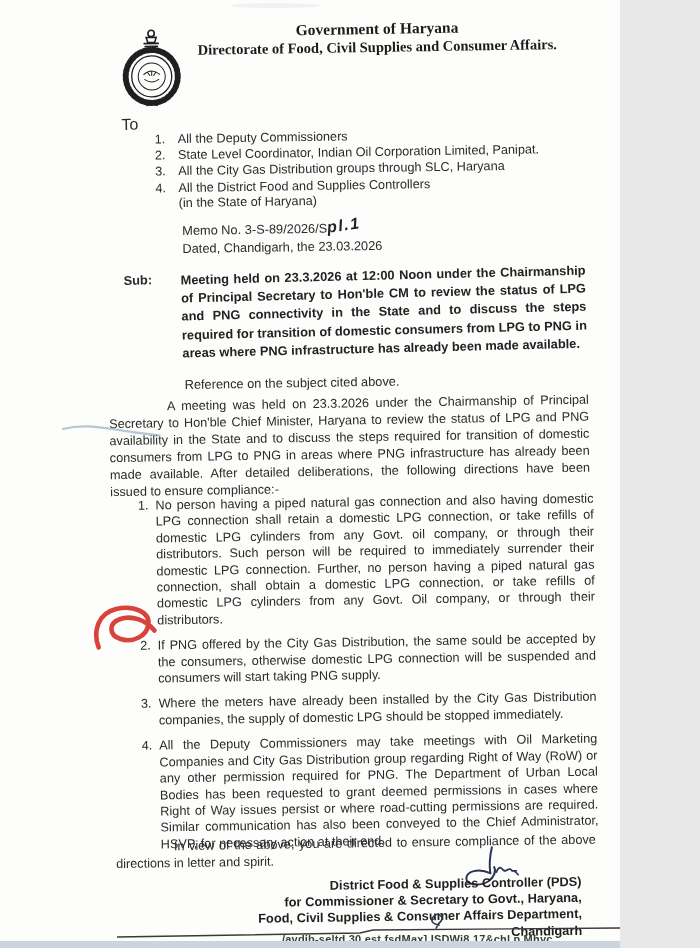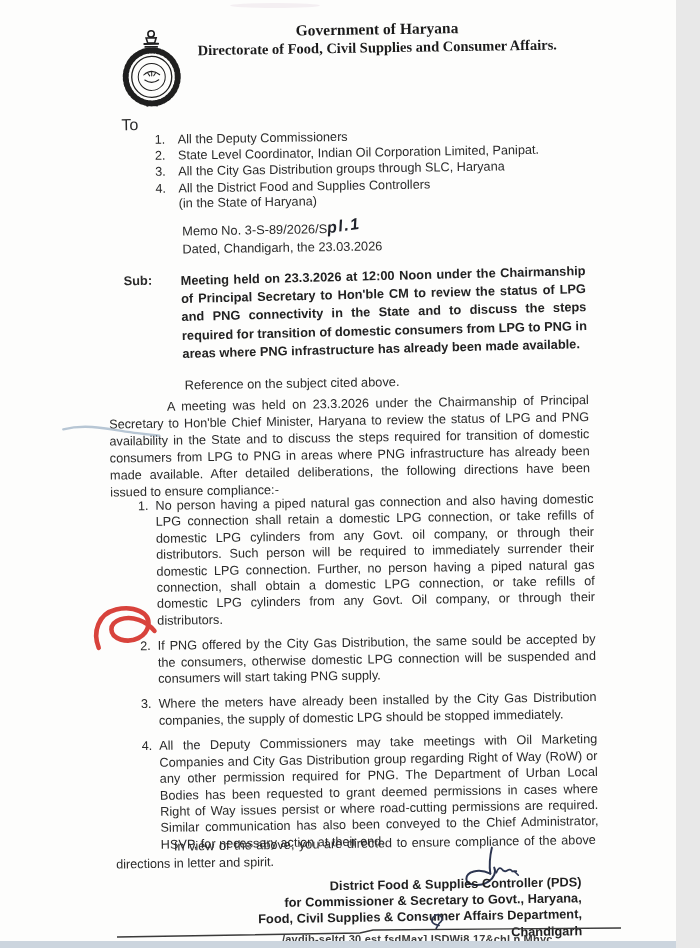--- a/index.html
+++ b/index.html
@@ -1,20 +1,20 @@
 <!DOCTYPE html>
 <html><head>
 <meta charset="utf-8">
 <style>
   * { margin:0; padding:0; box-sizing:border-box; }
   html,body { width:700px; height:948px; }
   body { background:#e8e8e8; font-family:"Liberation Sans", sans-serif; }
 
   .page {
-    position:relative; width:676px; height:948px;
+    position:relative; width:620px; height:948px;
     background:#fdfdfc; overflow:hidden; color:#2a2a2a;
   }
   .tilt { position:absolute; inset:0; transform:rotate(-0.9deg); transform-origin:50% 50%; }
 
   
   .emblem { position:absolute; left:127px; top:26px; width:62px; height:78px; }
   .header-titles {
     position:absolute; left:203px; top:20px; width:362px; text-align:center;
     font-family:"Liberation Serif", serif; font-weight:bold; color:#1b1b1b;
   }

